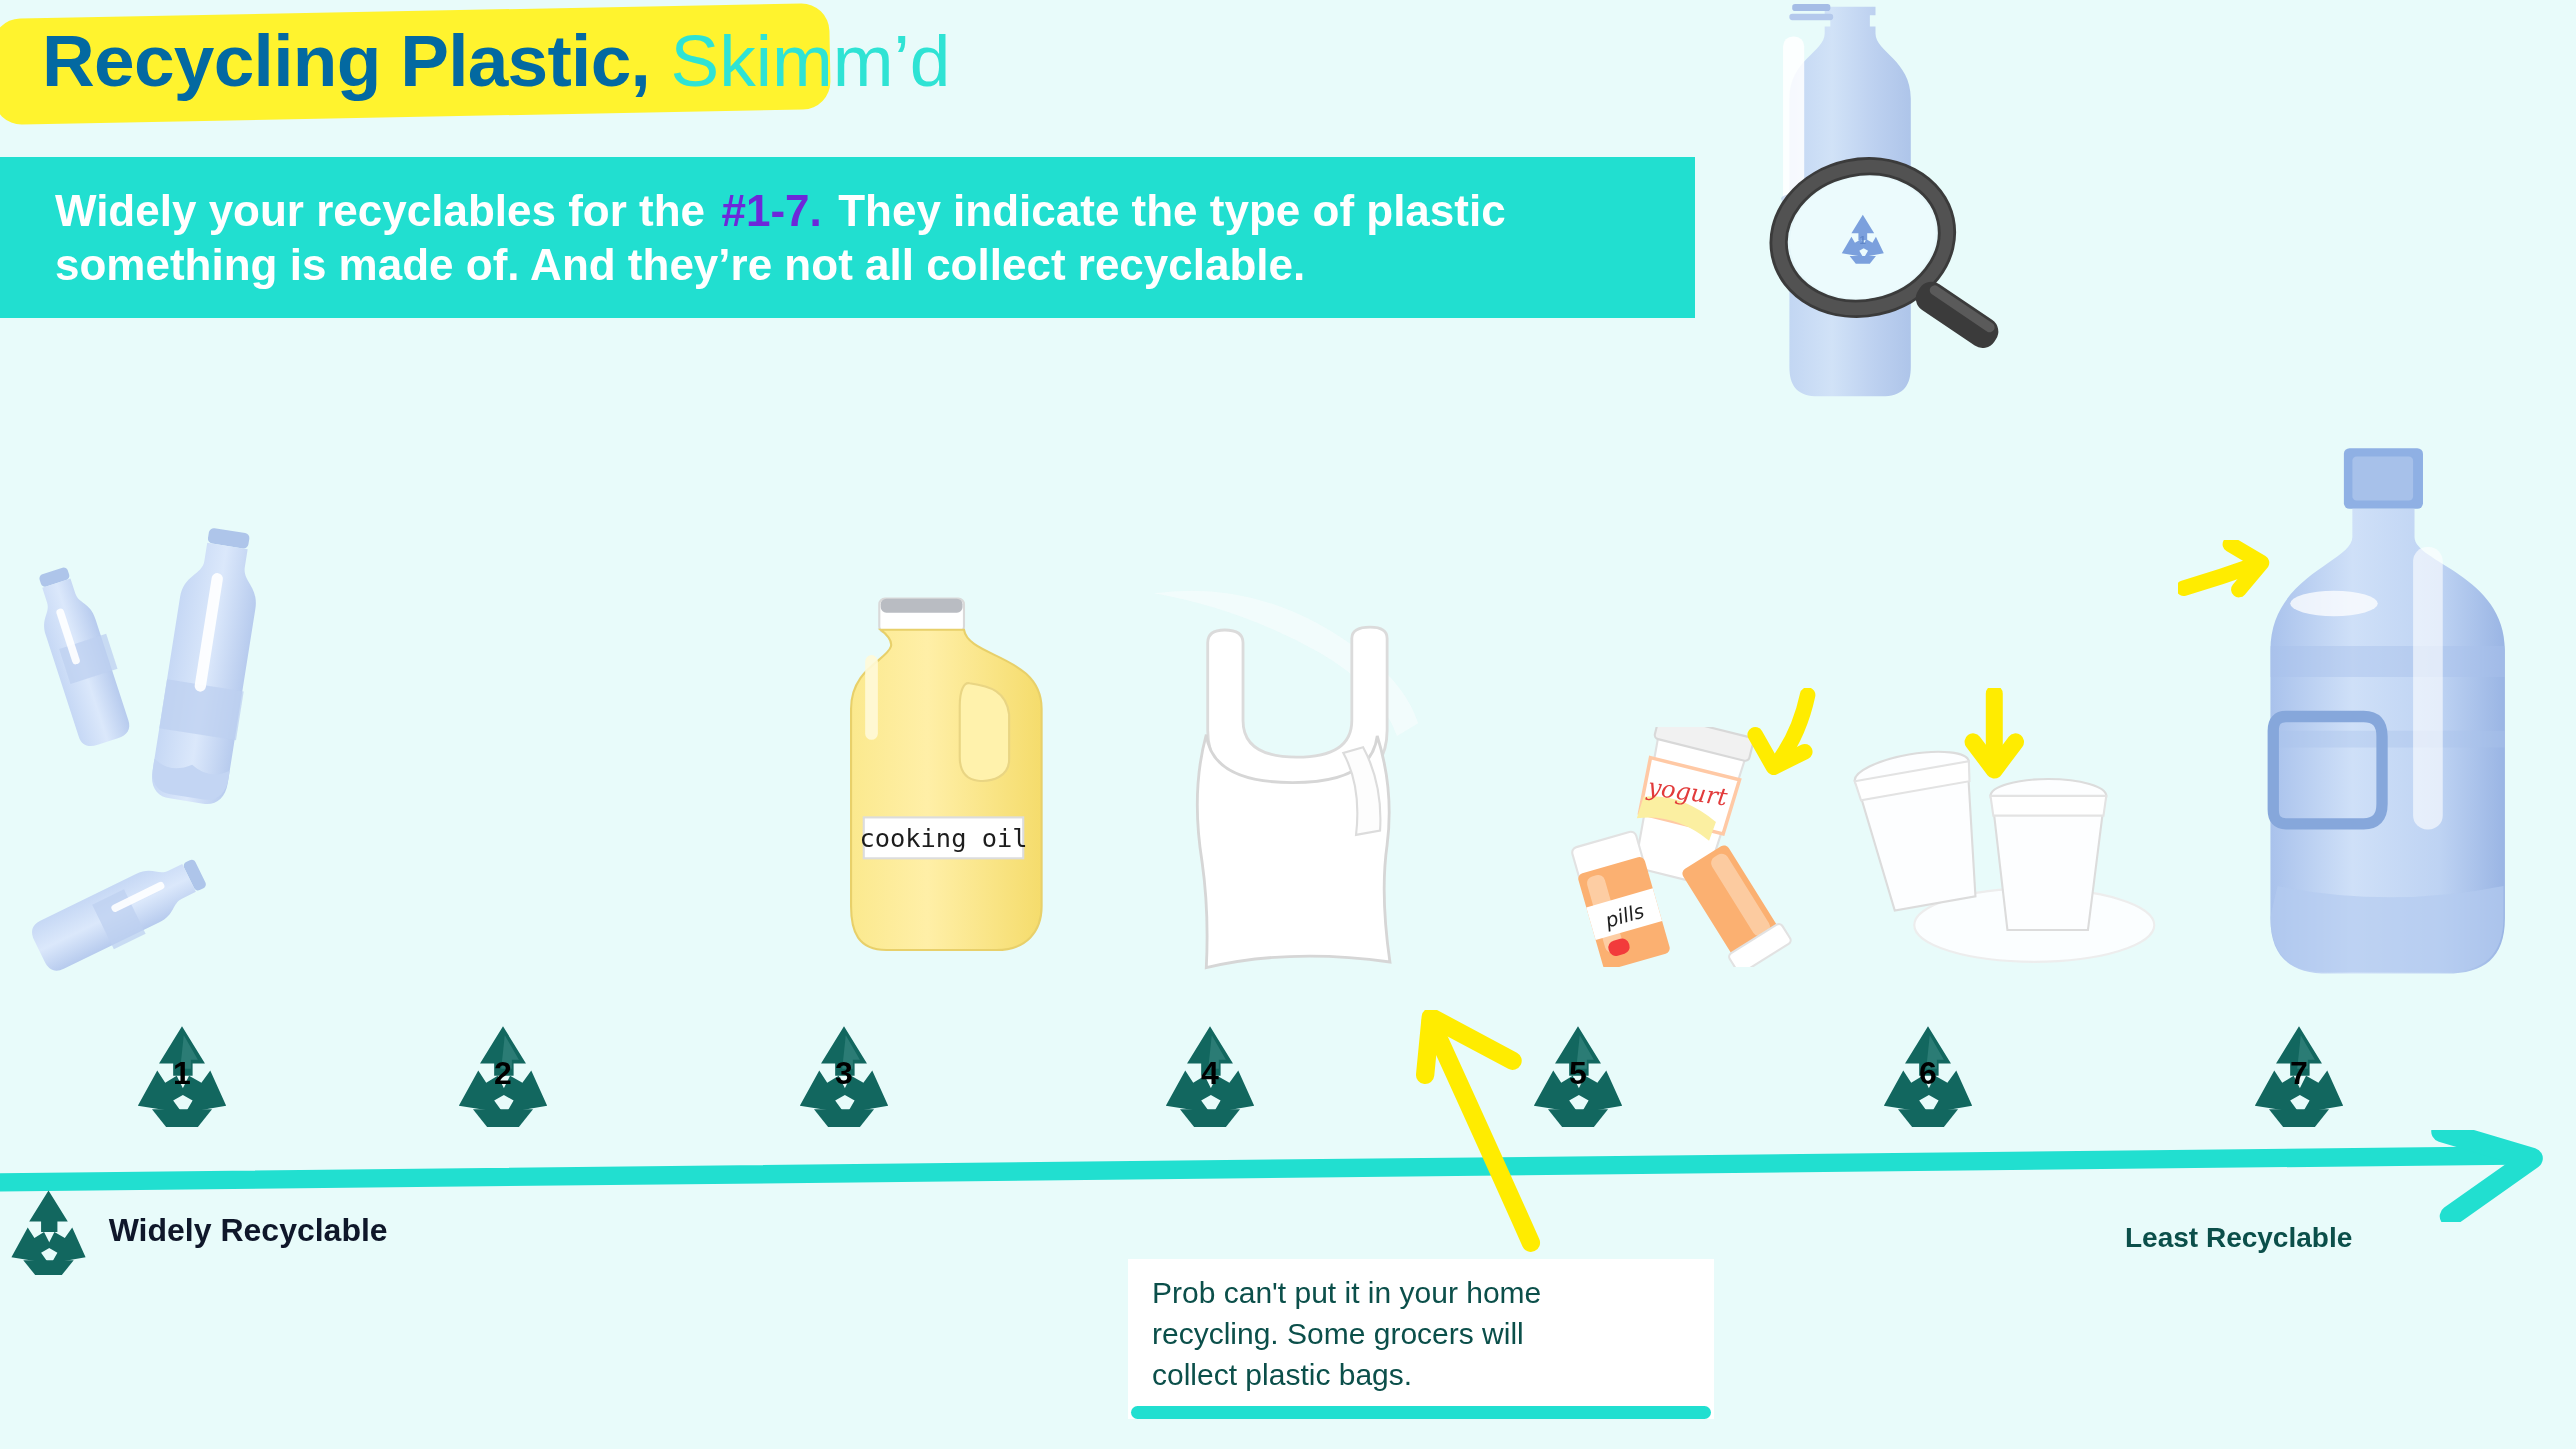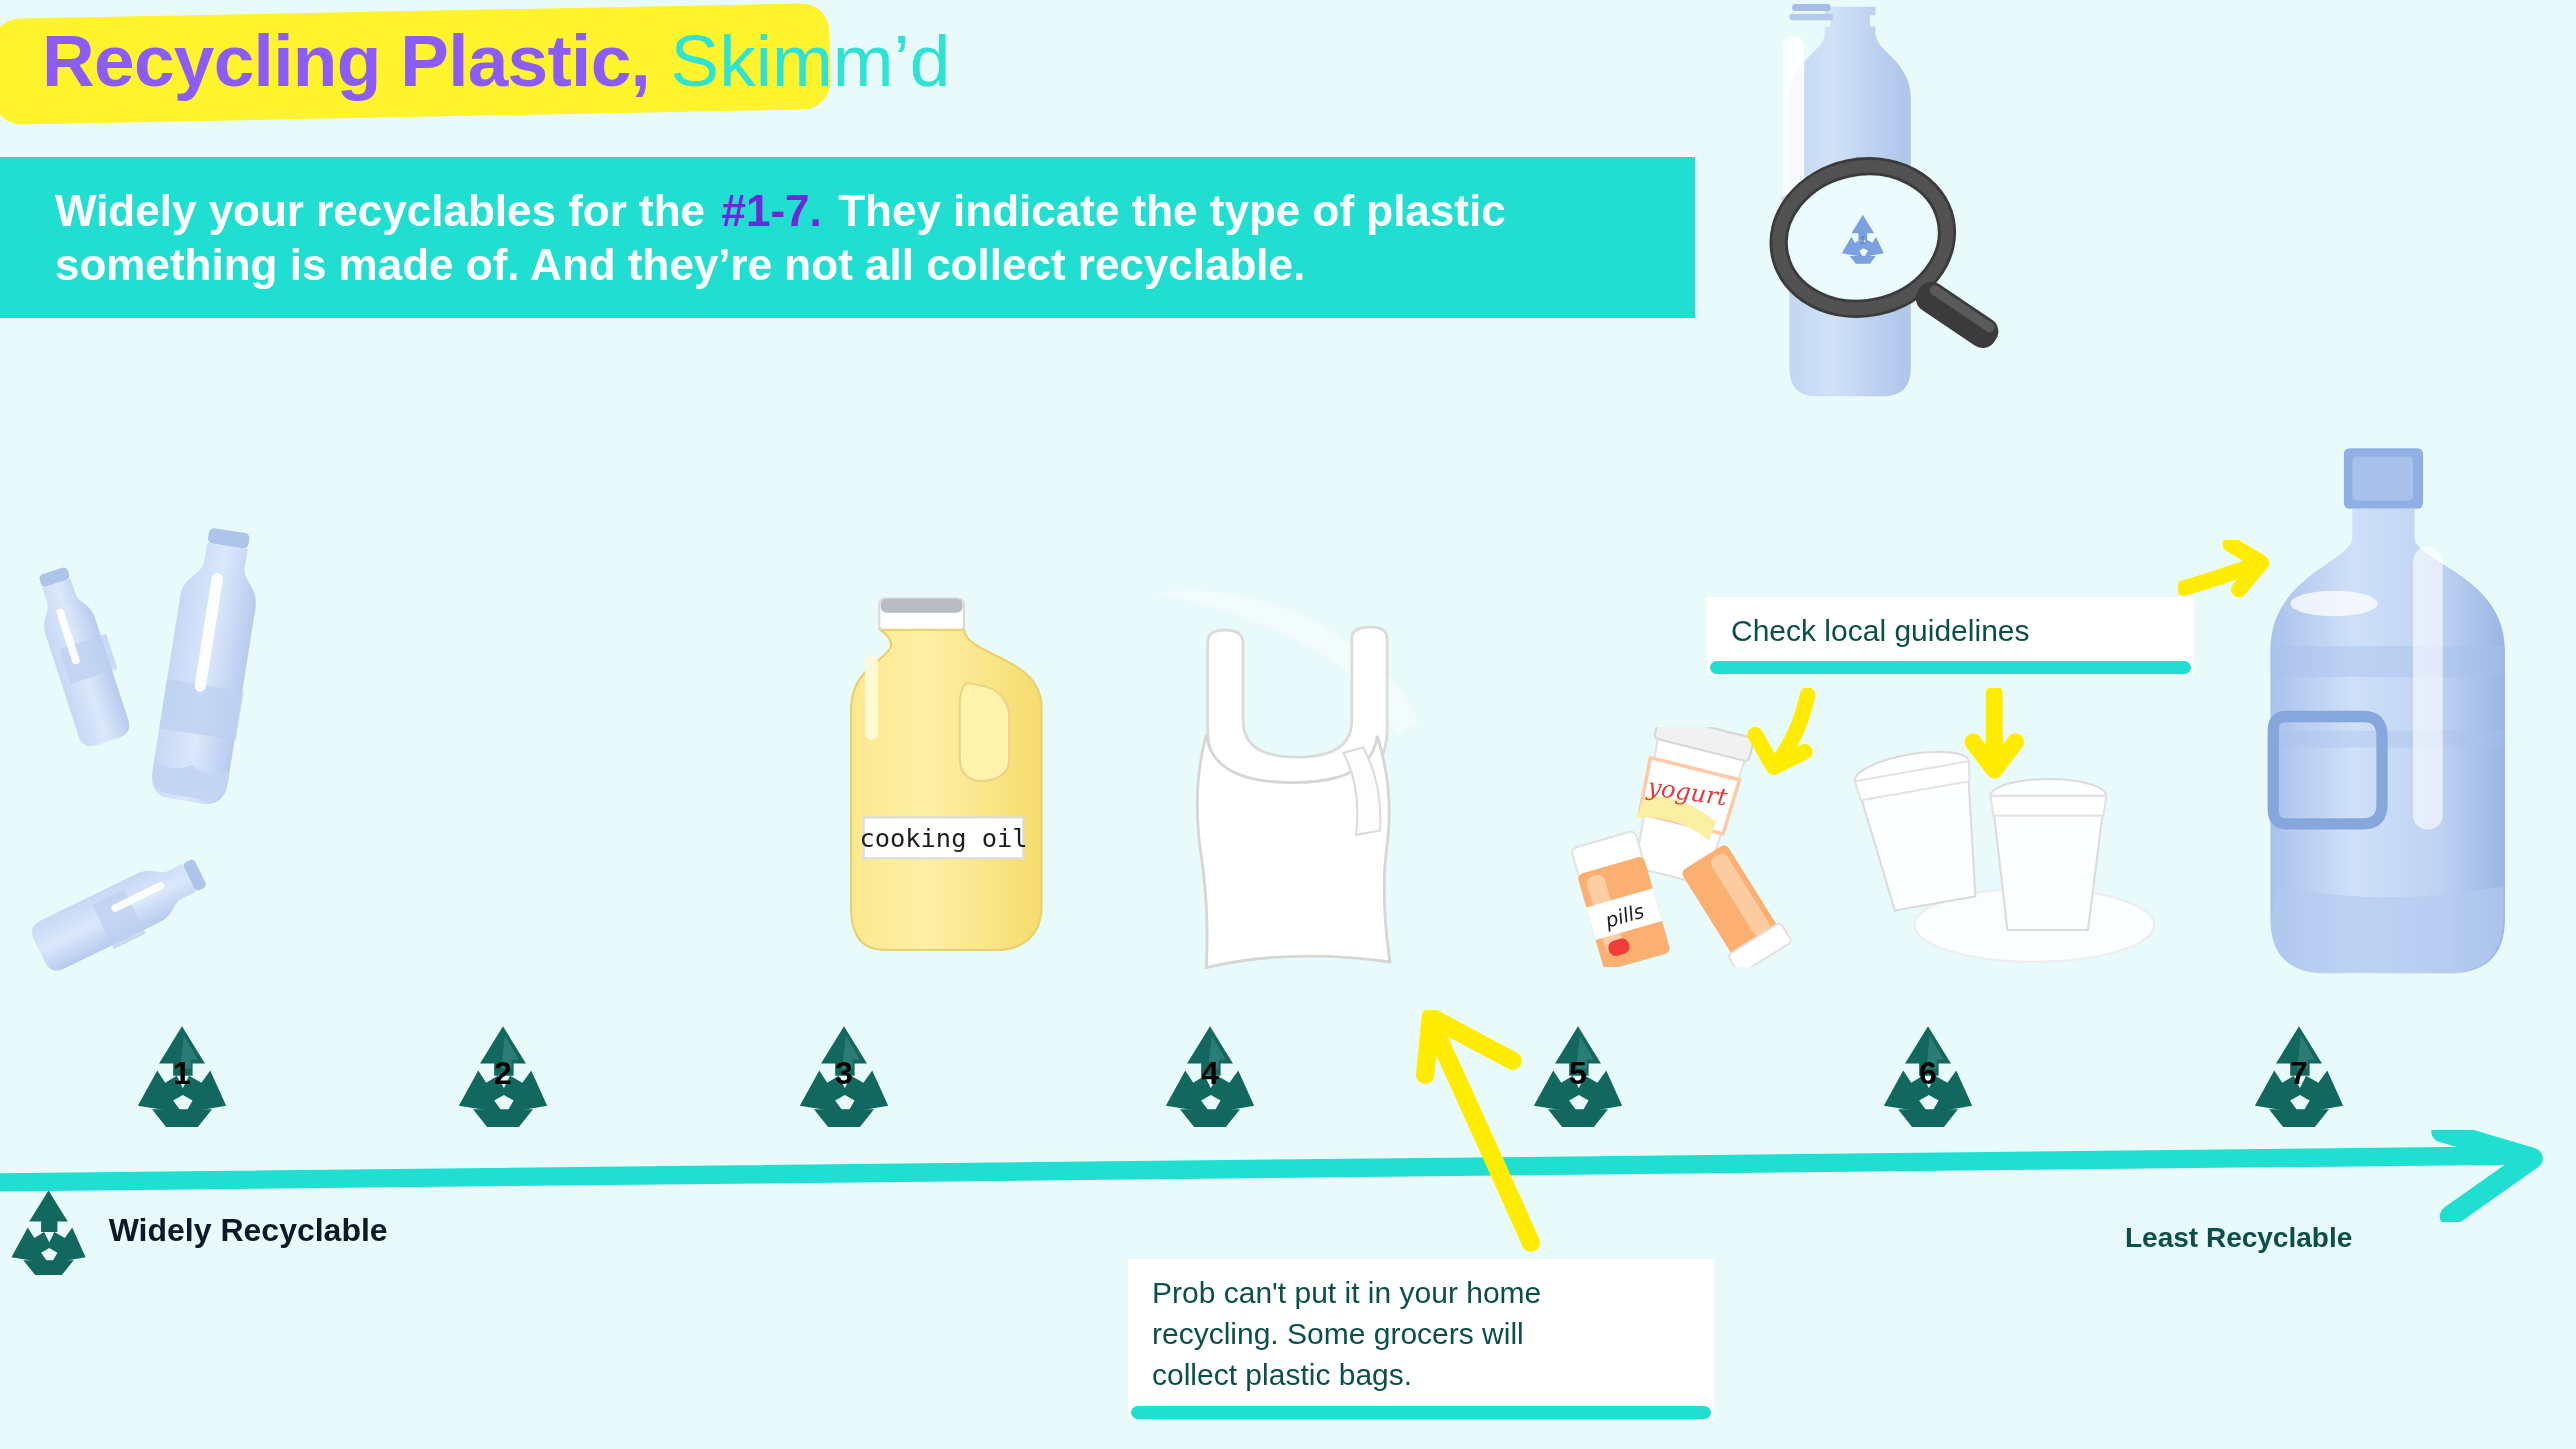--- a/index.html
+++ b/index.html
@@ -22,21 +22,21 @@
     background:#fff32e;
     border-radius:28px;
     transform:rotate(-1.1deg);
     z-index:0;
   }
   #title-text{
     position:relative; z-index:1;
     padding-left:42px; white-space:nowrap;
     font-size:73px; line-height:1;
   }
-  .title-main{ color:#8b5cf6; font-weight:bold; letter-spacing:-0.7px;}
+  .title-main{ color:#0369a1; font-weight:bold; letter-spacing:-0.7px;}
   .title-sub{ color:#2fe3d4; font-weight:normal; letter-spacing:0px;}
 
   
   #banner{
     position:absolute; left:0; top:157px; width:1695px; height:161px;
     background:#21dfd0;
     display:flex; align-items:center;
   }
   #banner-text{
     color:#ffffff; font-weight:bold; font-size:44px; line-height:1.22;
@@ -386,24 +386,20 @@
         <path d="M10 96 L32 56 L41 70 L54 62 L64 82 L50 90 L60 104 Z" fill="#12675f"></path>
         <path d="M110 96 L64 104 L72 90 L58 82 L68 62 L82 70 L92 56 Z" fill="#12675f"></path>
         <path d="M26 100 h68 l-16 20 h-36 z" fill="#12675f"></path>
       </svg>
     </div>
     <div class="lbl-txt">Widely Recyclable</div>
   </div>
 
   <div id="label-right">Least Recyclable</div>
 
-  <div id="callout-guidelines" class="callout">
-    <div class="co-text">Check local guidelines</div>
-    <div class="co-underline"></div>
-  </div>
 
   <div id="callout-bags" class="callout">
     <div class="co-text">Prob can't put it in your home
 recycling. Some grocers will
 collect plastic bags.</div>
     <div class="co-underline"></div>
   </div>
 
   <div class="yarrow" style="left:1384px; top:1010px; width:212px; height:275px;">
     <svg viewBox="0 0 300 390" width="212" height="275">

